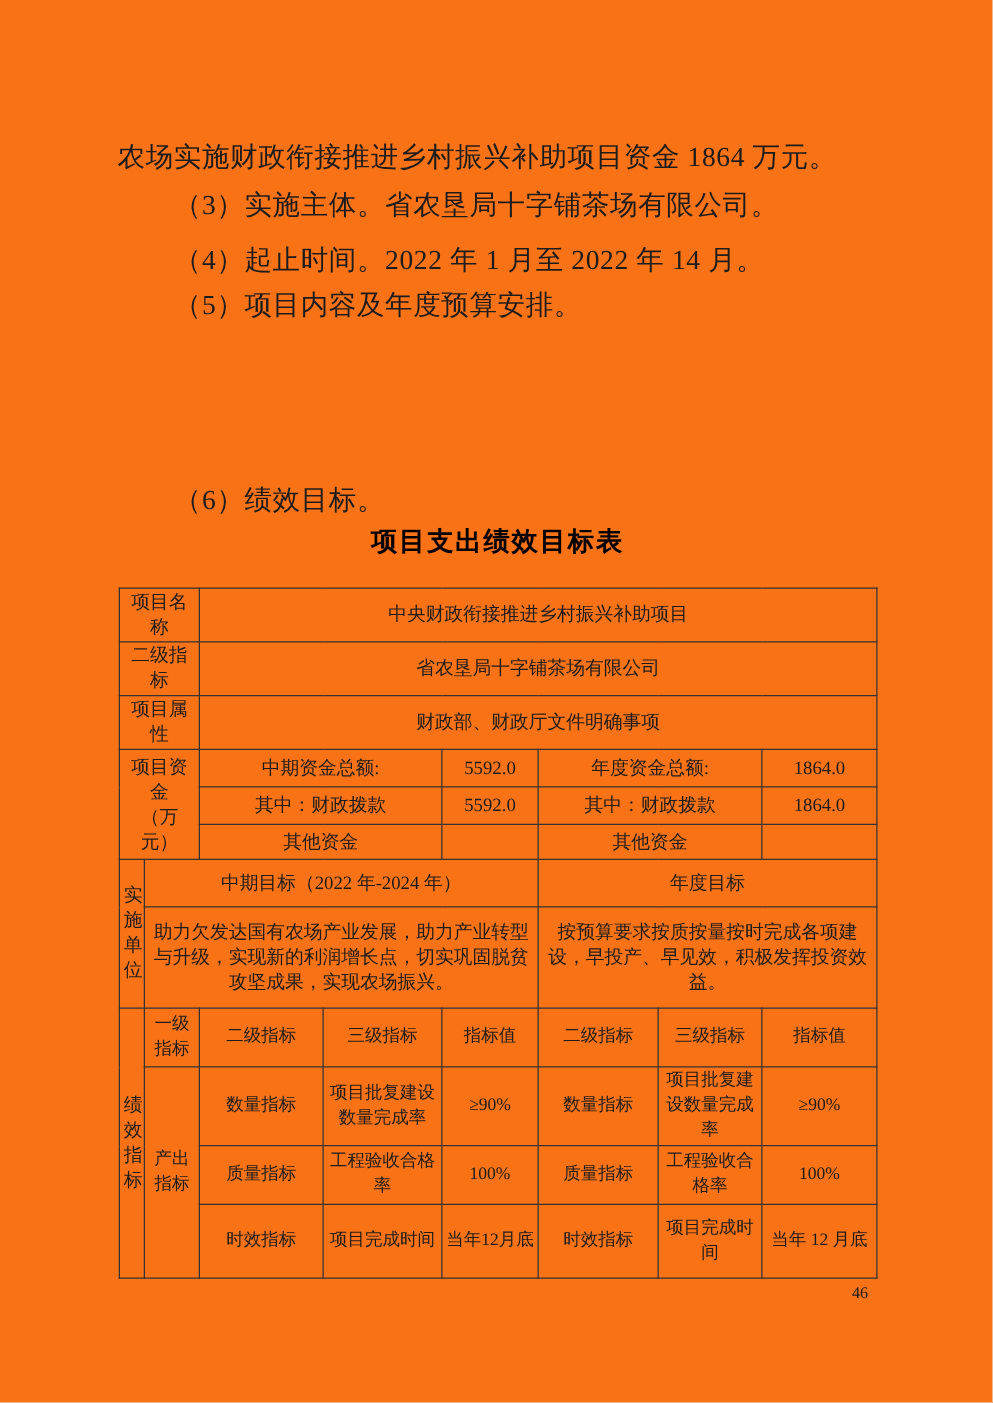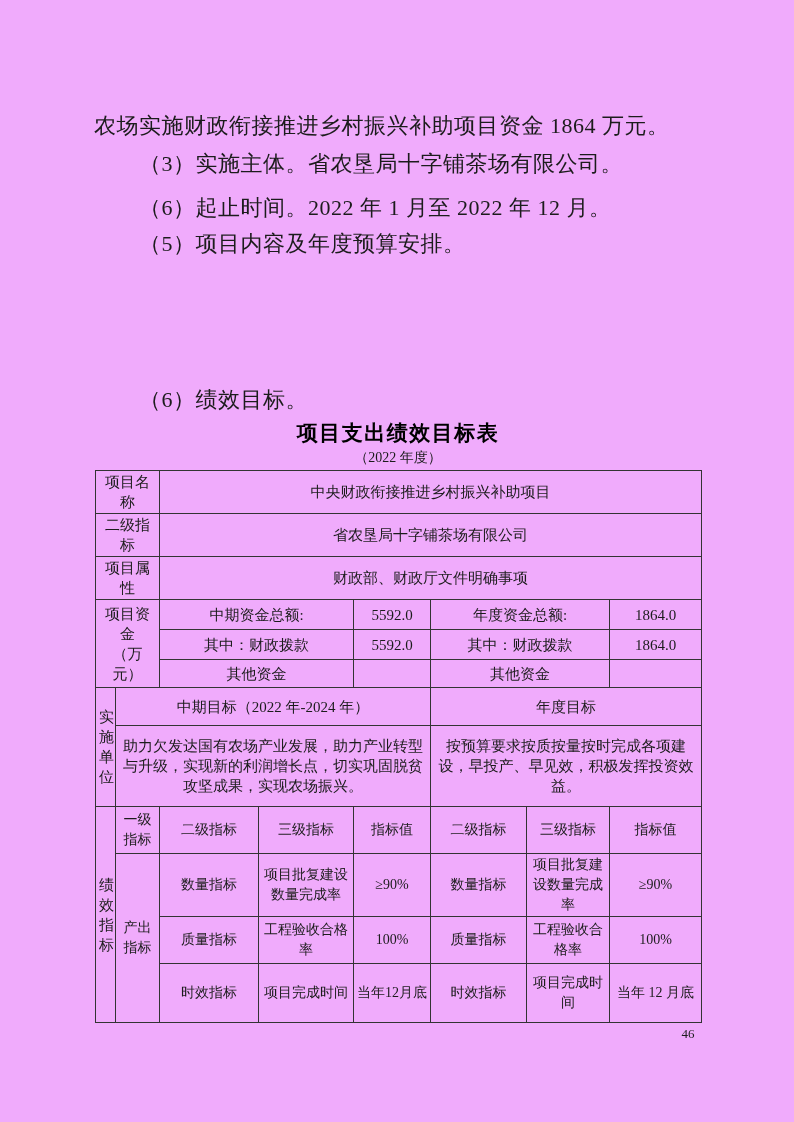--- a/index.html
+++ b/index.html
@@ -1,18 +1,18 @@
 <!DOCTYPE html>
 <html><head>
 <meta charset="utf-8">
 <style>
   html,body{margin:0;padding:0;background:#e9e9e9;}
   .page{
     position:relative; width:794px; height:1122px; margin:0 auto;
-    background:#f0abfc; overflow:hidden;
+    background:#f97316; overflow:hidden;
     font-family:"Liberation Serif","DejaVu Serif",serif;
     color:#1c1c1c;
   }
   .para{
     position:absolute; left:94px; width:608px;
     font-size:22px; line-height:28px; letter-spacing:0.5px;
     white-space:nowrap;
   }
   .para.indent{ text-indent:2.05em; }
   .para.flow{
@@ -57,26 +57,25 @@
     text-align:center; font-size:13px;
   }
 </style>
 </head>
 <body>
 
 <div class="page">
 
   <div class="para" style="top:112px">农场实施财政衔接推进乡村振兴补助项目资金 1864 万元。</div>
   <div class="para indent" style="top:150px">（3）实施主体。省农垦局十字铺茶场有限公司。</div>
-  <div class="para indent" style="top:194px">（6）起止时间。2022 年 1 月至 2022 年 12 月。</div>
+  <div class="para indent" style="top:194px">（4）起止时间。2022 年 1 月至 2022 年 14 月。</div>
   <div class="para indent" style="top:230px">（5）项目内容及年度预算安排。</div>
   <div class="para indent" style="top:386px">（6）绩效目标。</div>
 
   <div class="doc-title">项目支出绩效目标表</div>
-  <div class="doc-subtitle">（2022 年度）</div>
 
   <table class="perf">
     <colgroup>
       <col style="width:20px">
         <col style="width:44px">
         <col style="width:99px">
         <col style="width:95px">
       <col style="width:77px">
         <col style="width:96px">
         <col style="width:83px">

